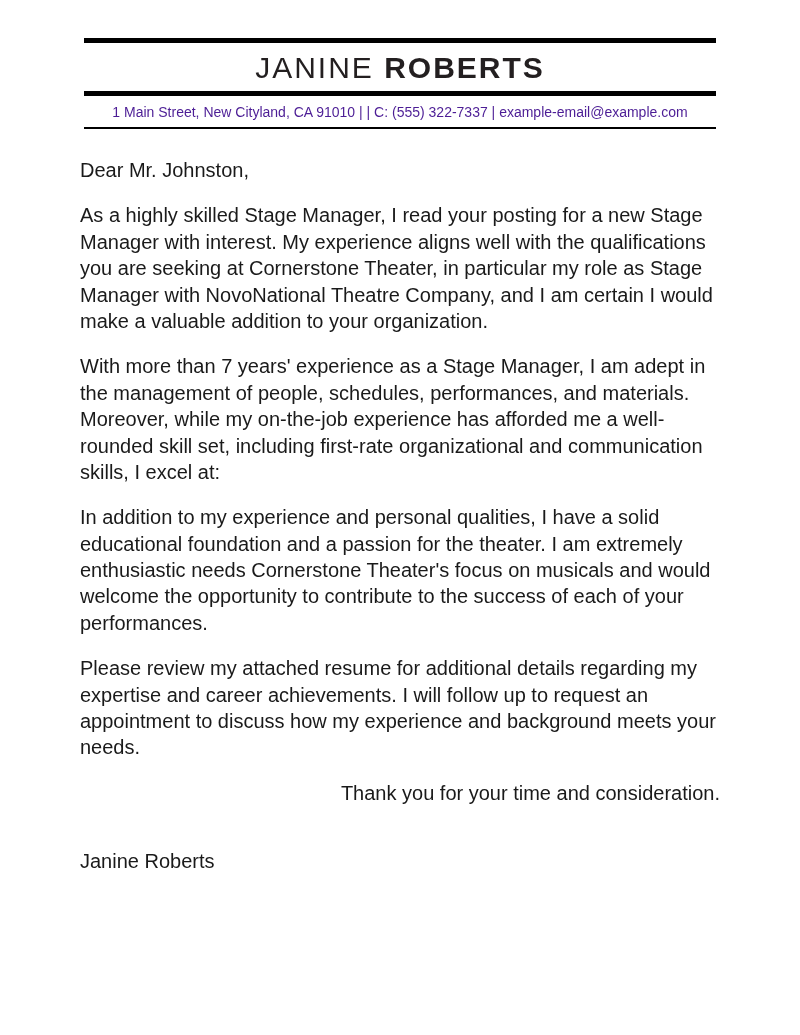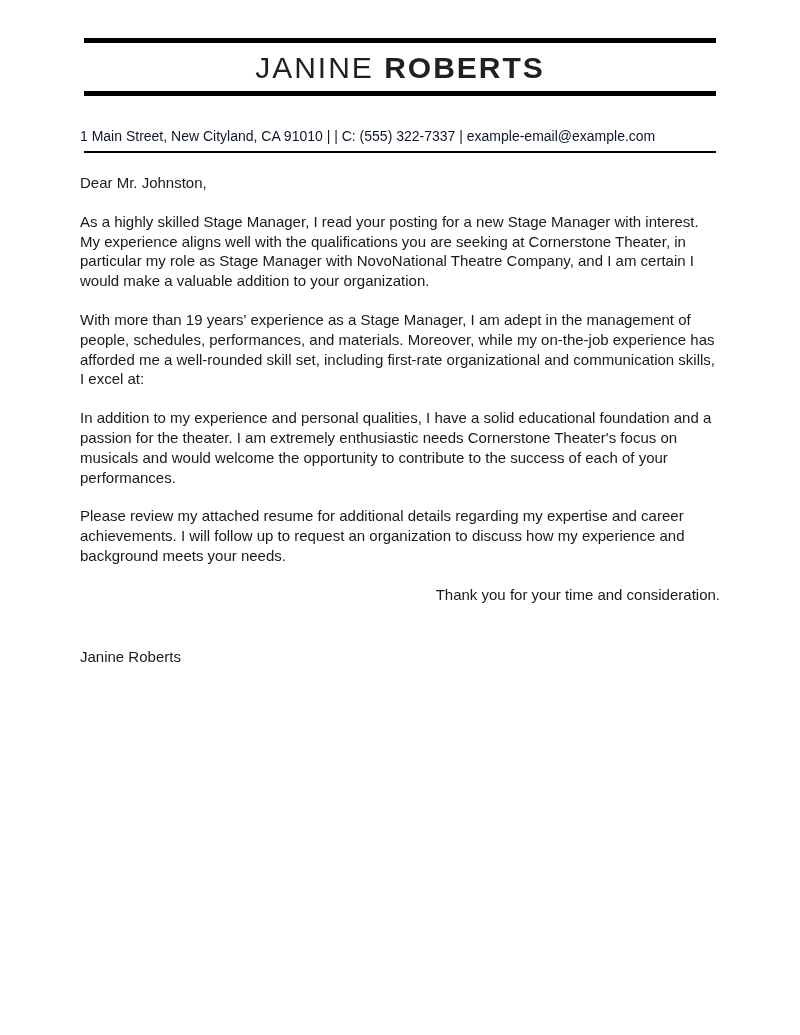--- a/index.html
+++ b/index.html
@@ -26,36 +26,36 @@
   .name-line {
     text-align: center;
     padding: 8px 0 6px 0;
     font-size: 30px;
     letter-spacing: 2px;
     color: #231f20;
   }
   .name-first { font-weight: 400; }
   .name-last  { font-weight: 700; }
   .contact-line {
-    text-align: left;
+    text-align: center;
     font-size: 14px;
     padding: 8px 0 7px 0;
-    color: #0f172a;
-    margin-top: 24px;
+    color: #4c1d95;
   }
   .rule-thin {
     height: 2px;
     background: #000000;
     margin: 0 4px;
   }
   .body-text {
     padding-top: 20px;
-    font-size: 15px;
+    font-size: 20px;
     line-height: 1.32;
     color: #1a1a1a;
+    margin-top: 8px;
   }
   .para { margin-bottom: 19px; }
   .salutation { margin-bottom: 19px; }
   ul.bullets {
     margin: 0 0 19px 0;
     padding-left: 44px;
     list-style: disc;
   }
   ul.bullets li {
     margin-bottom: 4px;
@@ -83,26 +83,26 @@
     <div class="contact-line">1 Main Street, New Cityland, CA 91010 | | C: (555) 322-7337 | example-email@example.com</div>
 
     <div class="rule-thin"></div>
 
     <div class="body-text">
 
       <div class="salutation">Dear Mr. Johnston,</div>
 
       <div class="para">As a highly skilled Stage Manager, I read your posting for a new Stage Manager with interest. My experience aligns well with the qualifications you are seeking at Cornerstone Theater, in particular my role as Stage Manager with NovoNational Theatre Company, and I am certain I would make a valuable addition to your organization.</div>
 
-      <div class="para">With more than 19 years' experience as a Stage Manager, I am adept in the management of people, schedules, performances, and materials. Moreover, while my on-the-job experience has afforded me a well-rounded skill set, including first-rate organizational and communication skills, I excel at:</div>
+      <div class="para">With more than 7 years' experience as a Stage Manager, I am adept in the management of people, schedules, performances, and materials. Moreover, while my on-the-job experience has afforded me a well-rounded skill set, including first-rate organizational and communication skills, I excel at:</div>
 
 
       <div class="para">In addition to my experience and personal qualities, I have a solid educational foundation and a passion for the theater. I am extremely enthusiastic needs Cornerstone Theater's focus on musicals and would welcome the opportunity to contribute to the success of each of your performances.</div>
 
-      <div class="para">Please review my attached resume for additional details regarding my expertise and career achievements. I will follow up to request an organization to discuss how my experience and background meets your needs.</div>
+      <div class="para">Please review my attached resume for additional details regarding my expertise and career achievements. I will follow up to request an appointment to discuss how my experience and background meets your needs.</div>
 
       <div class="para closing">Thank you for your time and consideration.</div>
 
 
       <div class="signature">Janine Roberts</div>
 
     </div>
   </div>
 </div>
 

